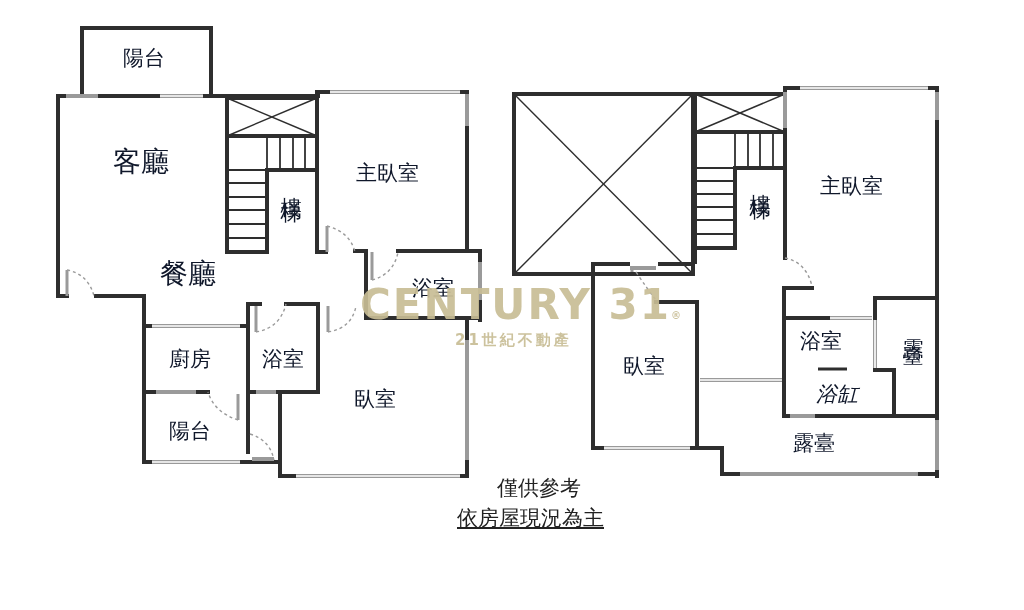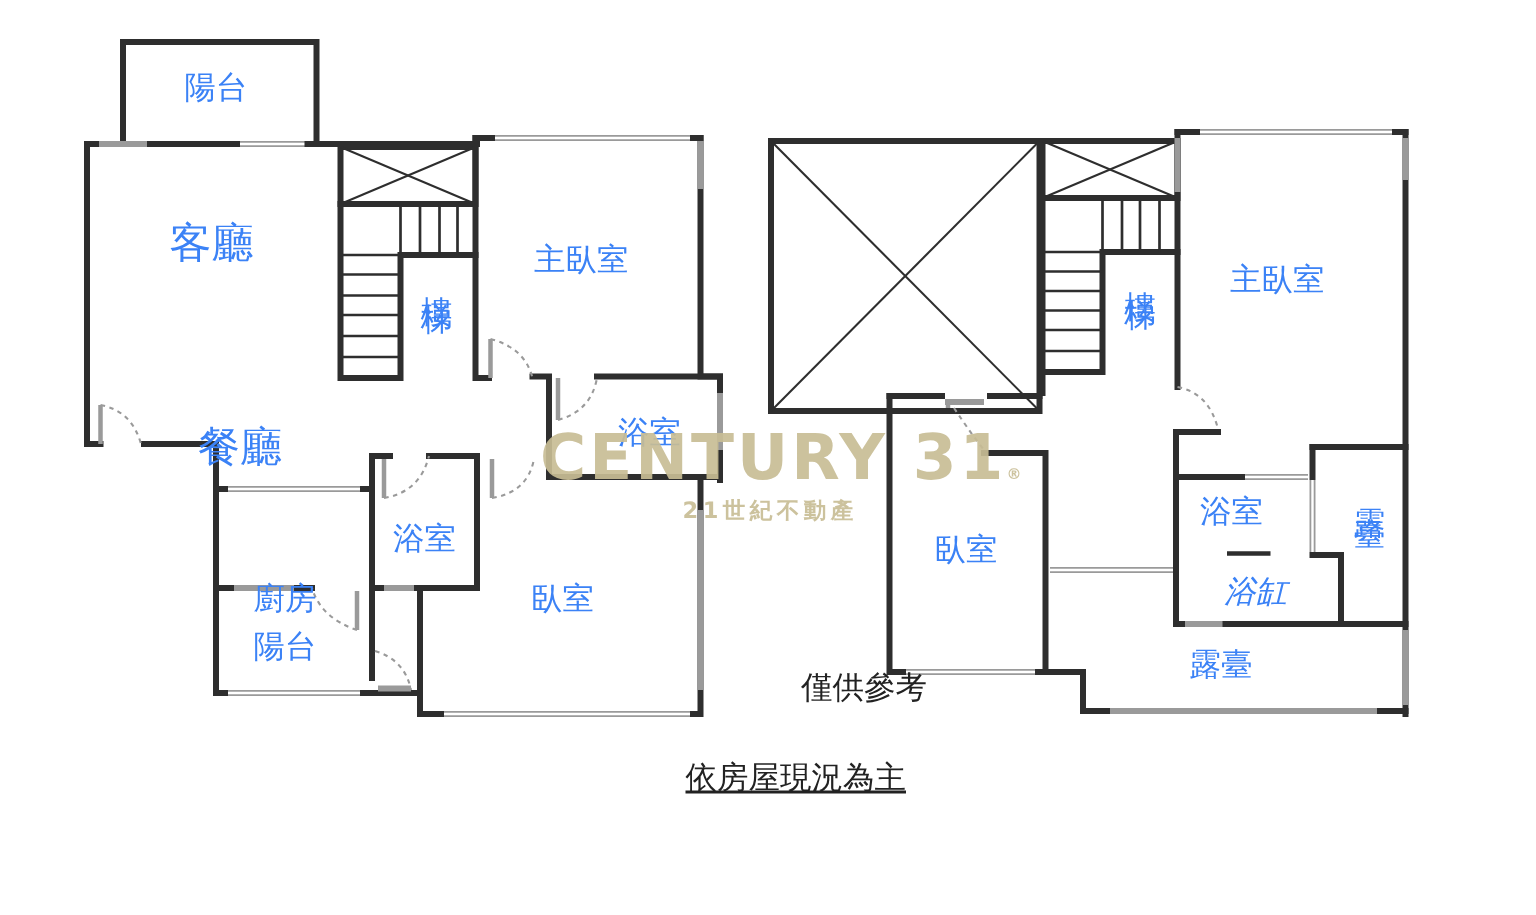--- a/index.html
+++ b/index.html
@@ -7,21 +7,21 @@
          font-family: "DejaVu Sans", "Liberation Sans", sans-serif; }
   #plan { position: absolute; left: 0; top: 0; }
   .wall { stroke: #2e2e2e; stroke-width: 4; fill: none; stroke-linecap: square; }
   .thin { stroke: #2e2e2e; stroke-width: 2; fill: none; }
   .win { stroke: #9a9a9a; stroke-width: 4; fill: none; }
   .winin { stroke: #ffffff; stroke-width: 1.6; fill: none; }
   .door { stroke: #9a9a9a; stroke-width: 1.4; fill: none; stroke-dasharray: 3 3; }
   .doorleaf { stroke: #9a9a9a; stroke-width: 3; fill: none; }
   .stair { stroke: #2e2e2e; stroke-width: 1.8; fill: none; }
   .xline { stroke: #2e2e2e; stroke-width: 1.4; fill: none; }
-  .label { position: absolute; color: #3b82f6; white-space: nowrap; line-height: 1; }
+  .label { position: absolute; color: #0f172a; white-space: nowrap; line-height: 1; }
   .lbl-lg { font-size: 28px; }
   .lbl-md { font-size: 21px; }
   .lbl-v { writing-mode: vertical-rl; letter-spacing: 6px; }
   .wm { position: absolute; color: #c8bd95; font-weight: bold; letter-spacing: 2px; opacity: 0.92; }
   .wm-main { font-size: 42px; left: 360px; top: 280px; }
   .wm-sub { font-size: 15px; left: 455px; top: 331px; letter-spacing: 3px; font-weight: bold; }
   .note { position: absolute; font-size: 21px; color: #222; text-align: center; }
 </style>
 </head>
 <body>
@@ -167,36 +167,36 @@
   </g>
   <g>
     <path class="door" d="M785,258 Q806,262 812,286"></path>
     <line class="doorleaf" x1="632" y1="268" x2="632" y2="272"></line>
     <path class="door" d="M636,272 Q648,290 656,300"></path>
   </g>
 </svg>
 
 <span class="label lbl-md" style="left:123px; top:48px;">陽台</span>
 <span class="label lbl-lg" style="left:113px; top:148px;">客廳</span>
-<span class="label lbl-lg" style="left:132px; top:260px;margin-top:24px;">餐廳</span>
+<span class="label lbl-lg" style="left:160px; top:260px;">餐廳</span>
 <span class="label lbl-md lbl-v" style="left:280px; top:180px;">樓梯</span>
 <span class="label lbl-md" style="left:356px; top:163px;">主臥室</span>
 <span class="label lbl-md" style="left:412px; top:278px;">浴室</span>
-<span class="label lbl-md" style="left:169px; top:349px;margin-top:40px;">廚房</span>
+<span class="label lbl-md" style="left:169px; top:349px;">廚房</span>
 <span class="label lbl-md" style="left:262px; top:349px;">浴室</span>
 <span class="label lbl-md" style="left:169px; top:421px;">陽台</span>
 <span class="label lbl-md" style="left:354px; top:389px;">臥室</span>
 
 <span class="label lbl-md lbl-v" style="left:749px; top:177px;">樓梯</span>
 <span class="label lbl-md" style="left:820px; top:176px;">主臥室</span>
 <span class="label lbl-md" style="left:623px; top:356px;">臥室</span>
 <span class="label lbl-md" style="left:800px; top:331px;">浴室</span>
 <span class="label lbl-md" style="left:816px; top:384px;font-style:italic;">浴缸</span>
 <span class="label lbl-md lbl-v" style="left:902px; top:322px;">露臺</span>
 <span class="label lbl-md" style="left:793px; top:433px;">露臺</span>
 
 <div class="wm wm-main">
   <span>CENTURY 31</span><span style="font-size:10px;">®</span>
 </div>
 <div class="wm wm-sub">21世紀不動產</div>
 
-<div class="note" style="left:497px; top:444px;margin-left:37px;">僅供參考</div>
+<div class="note" style="left:497px; top:474px;">僅供參考</div>
 <div class="note" style="left:457px; top:504px;text-decoration:underline;">依房屋現況為主</div>
 
 </body></html>

